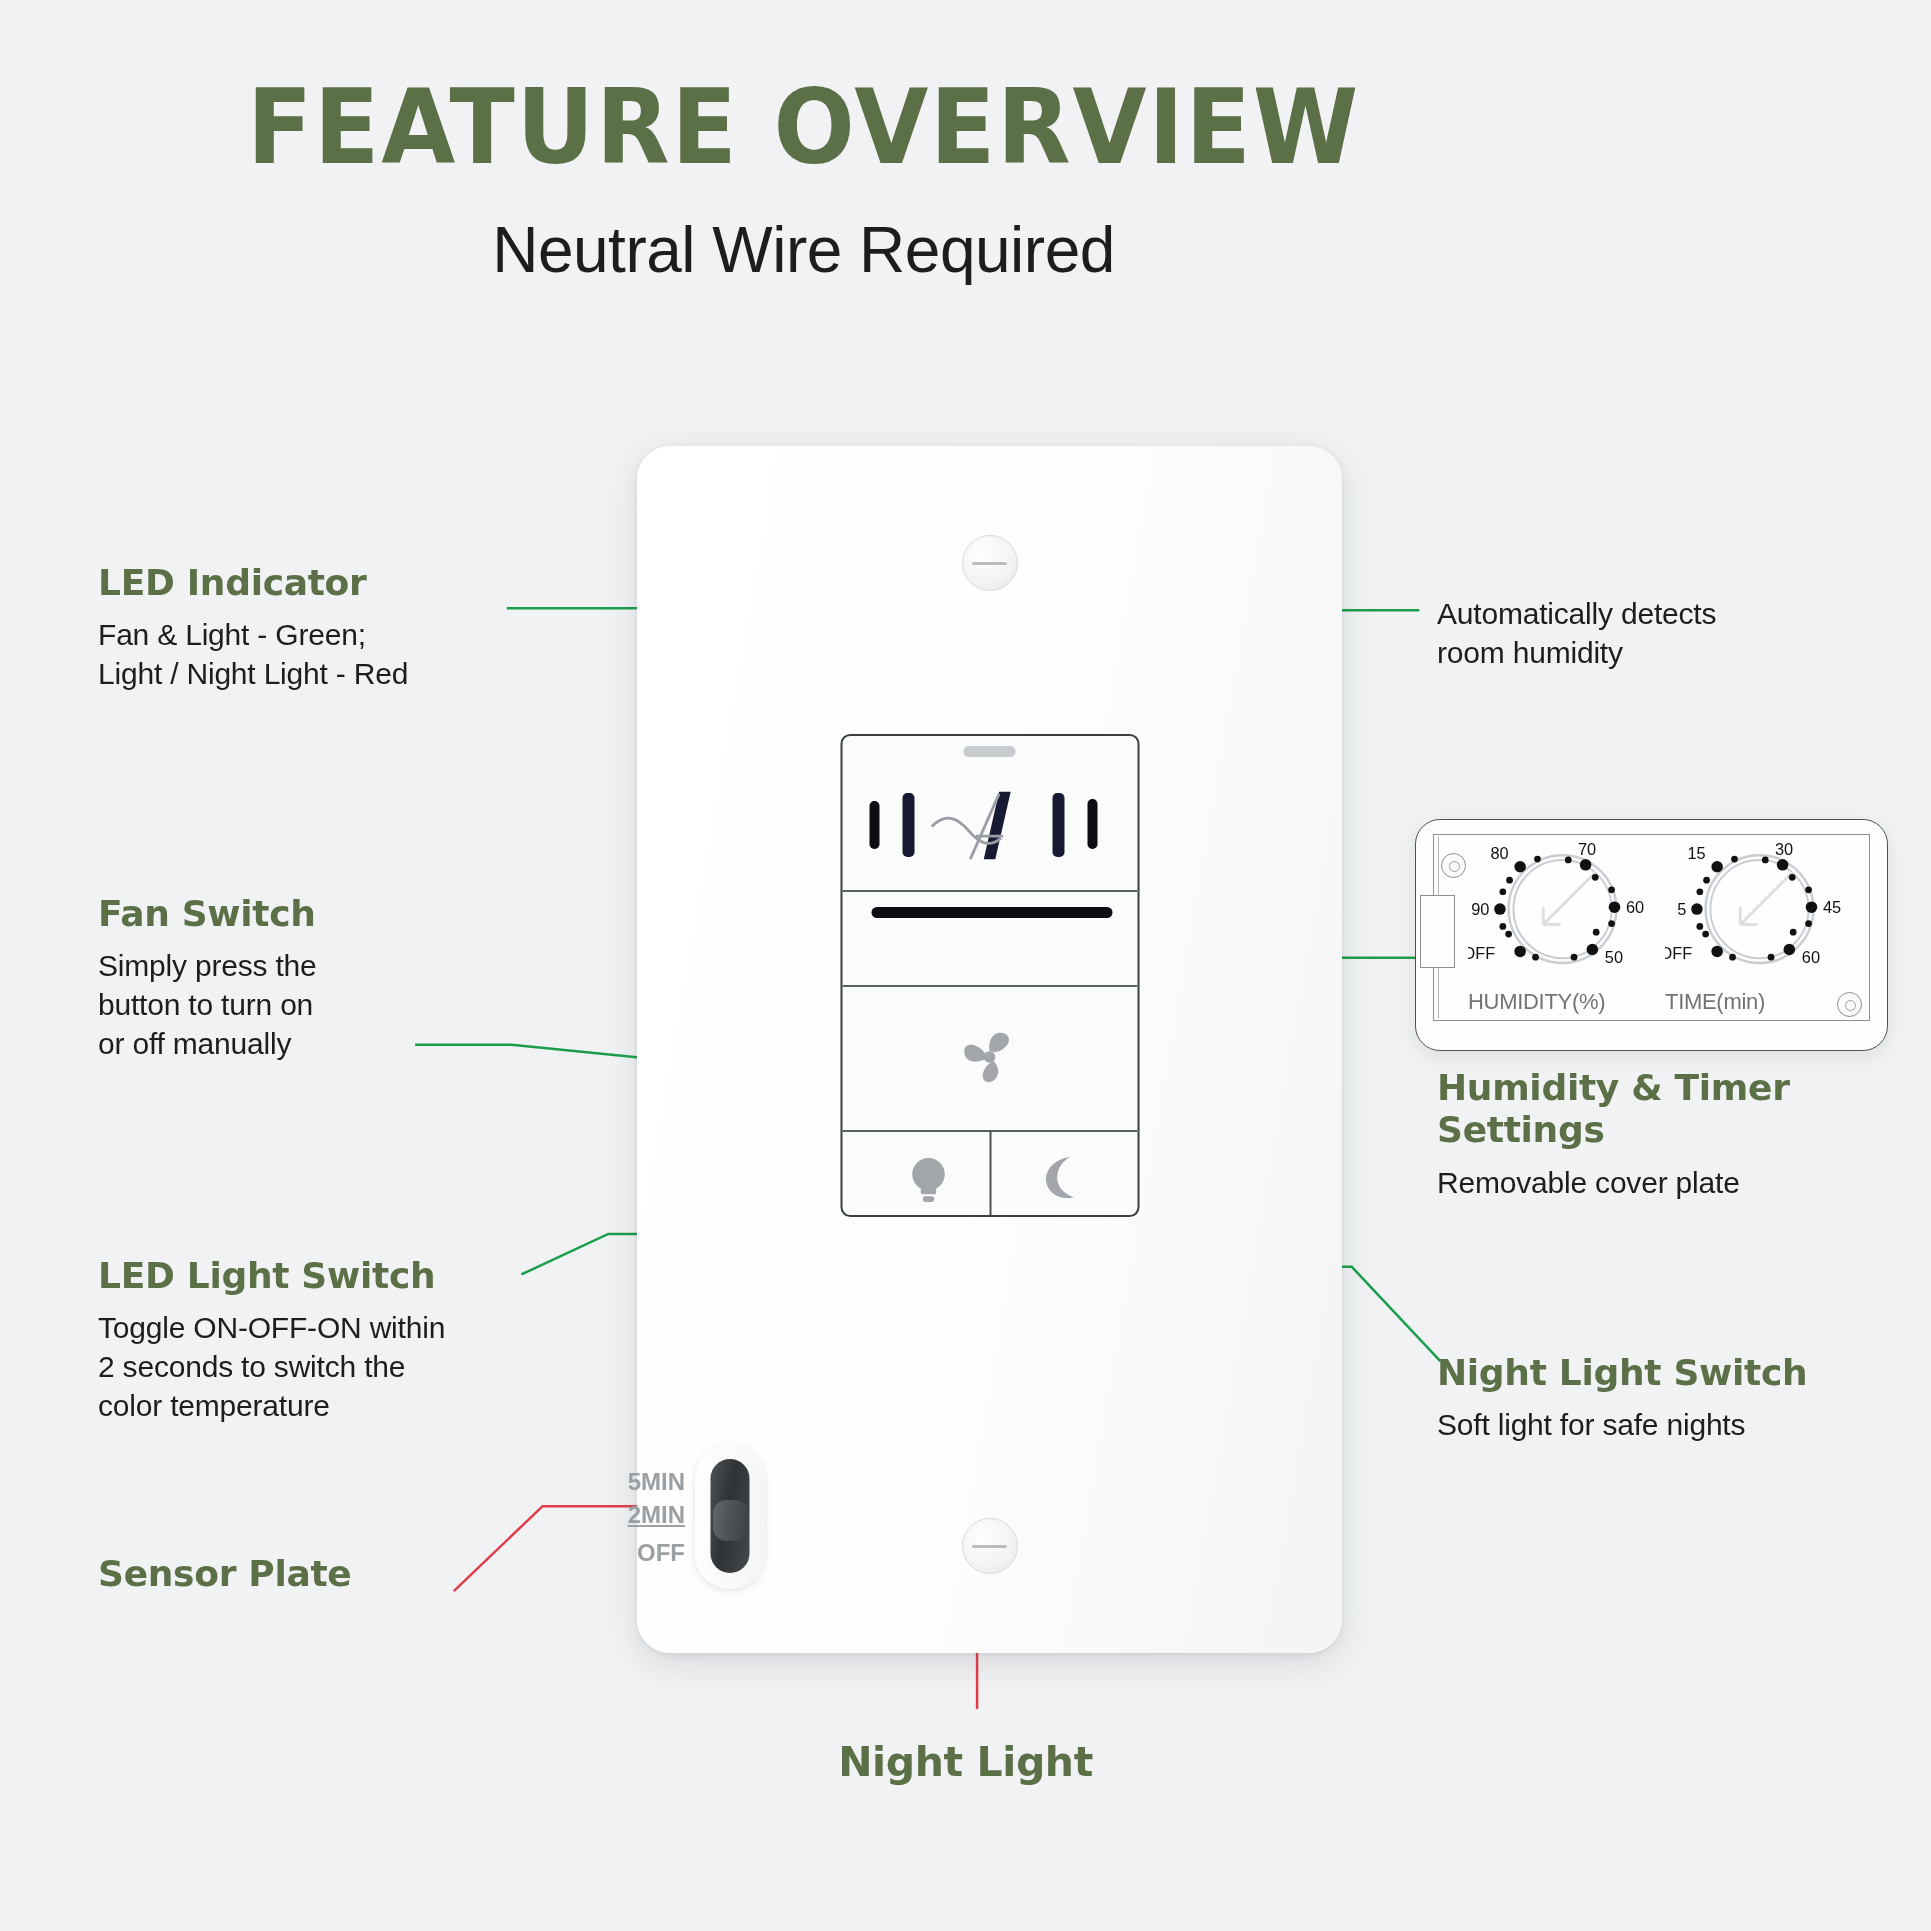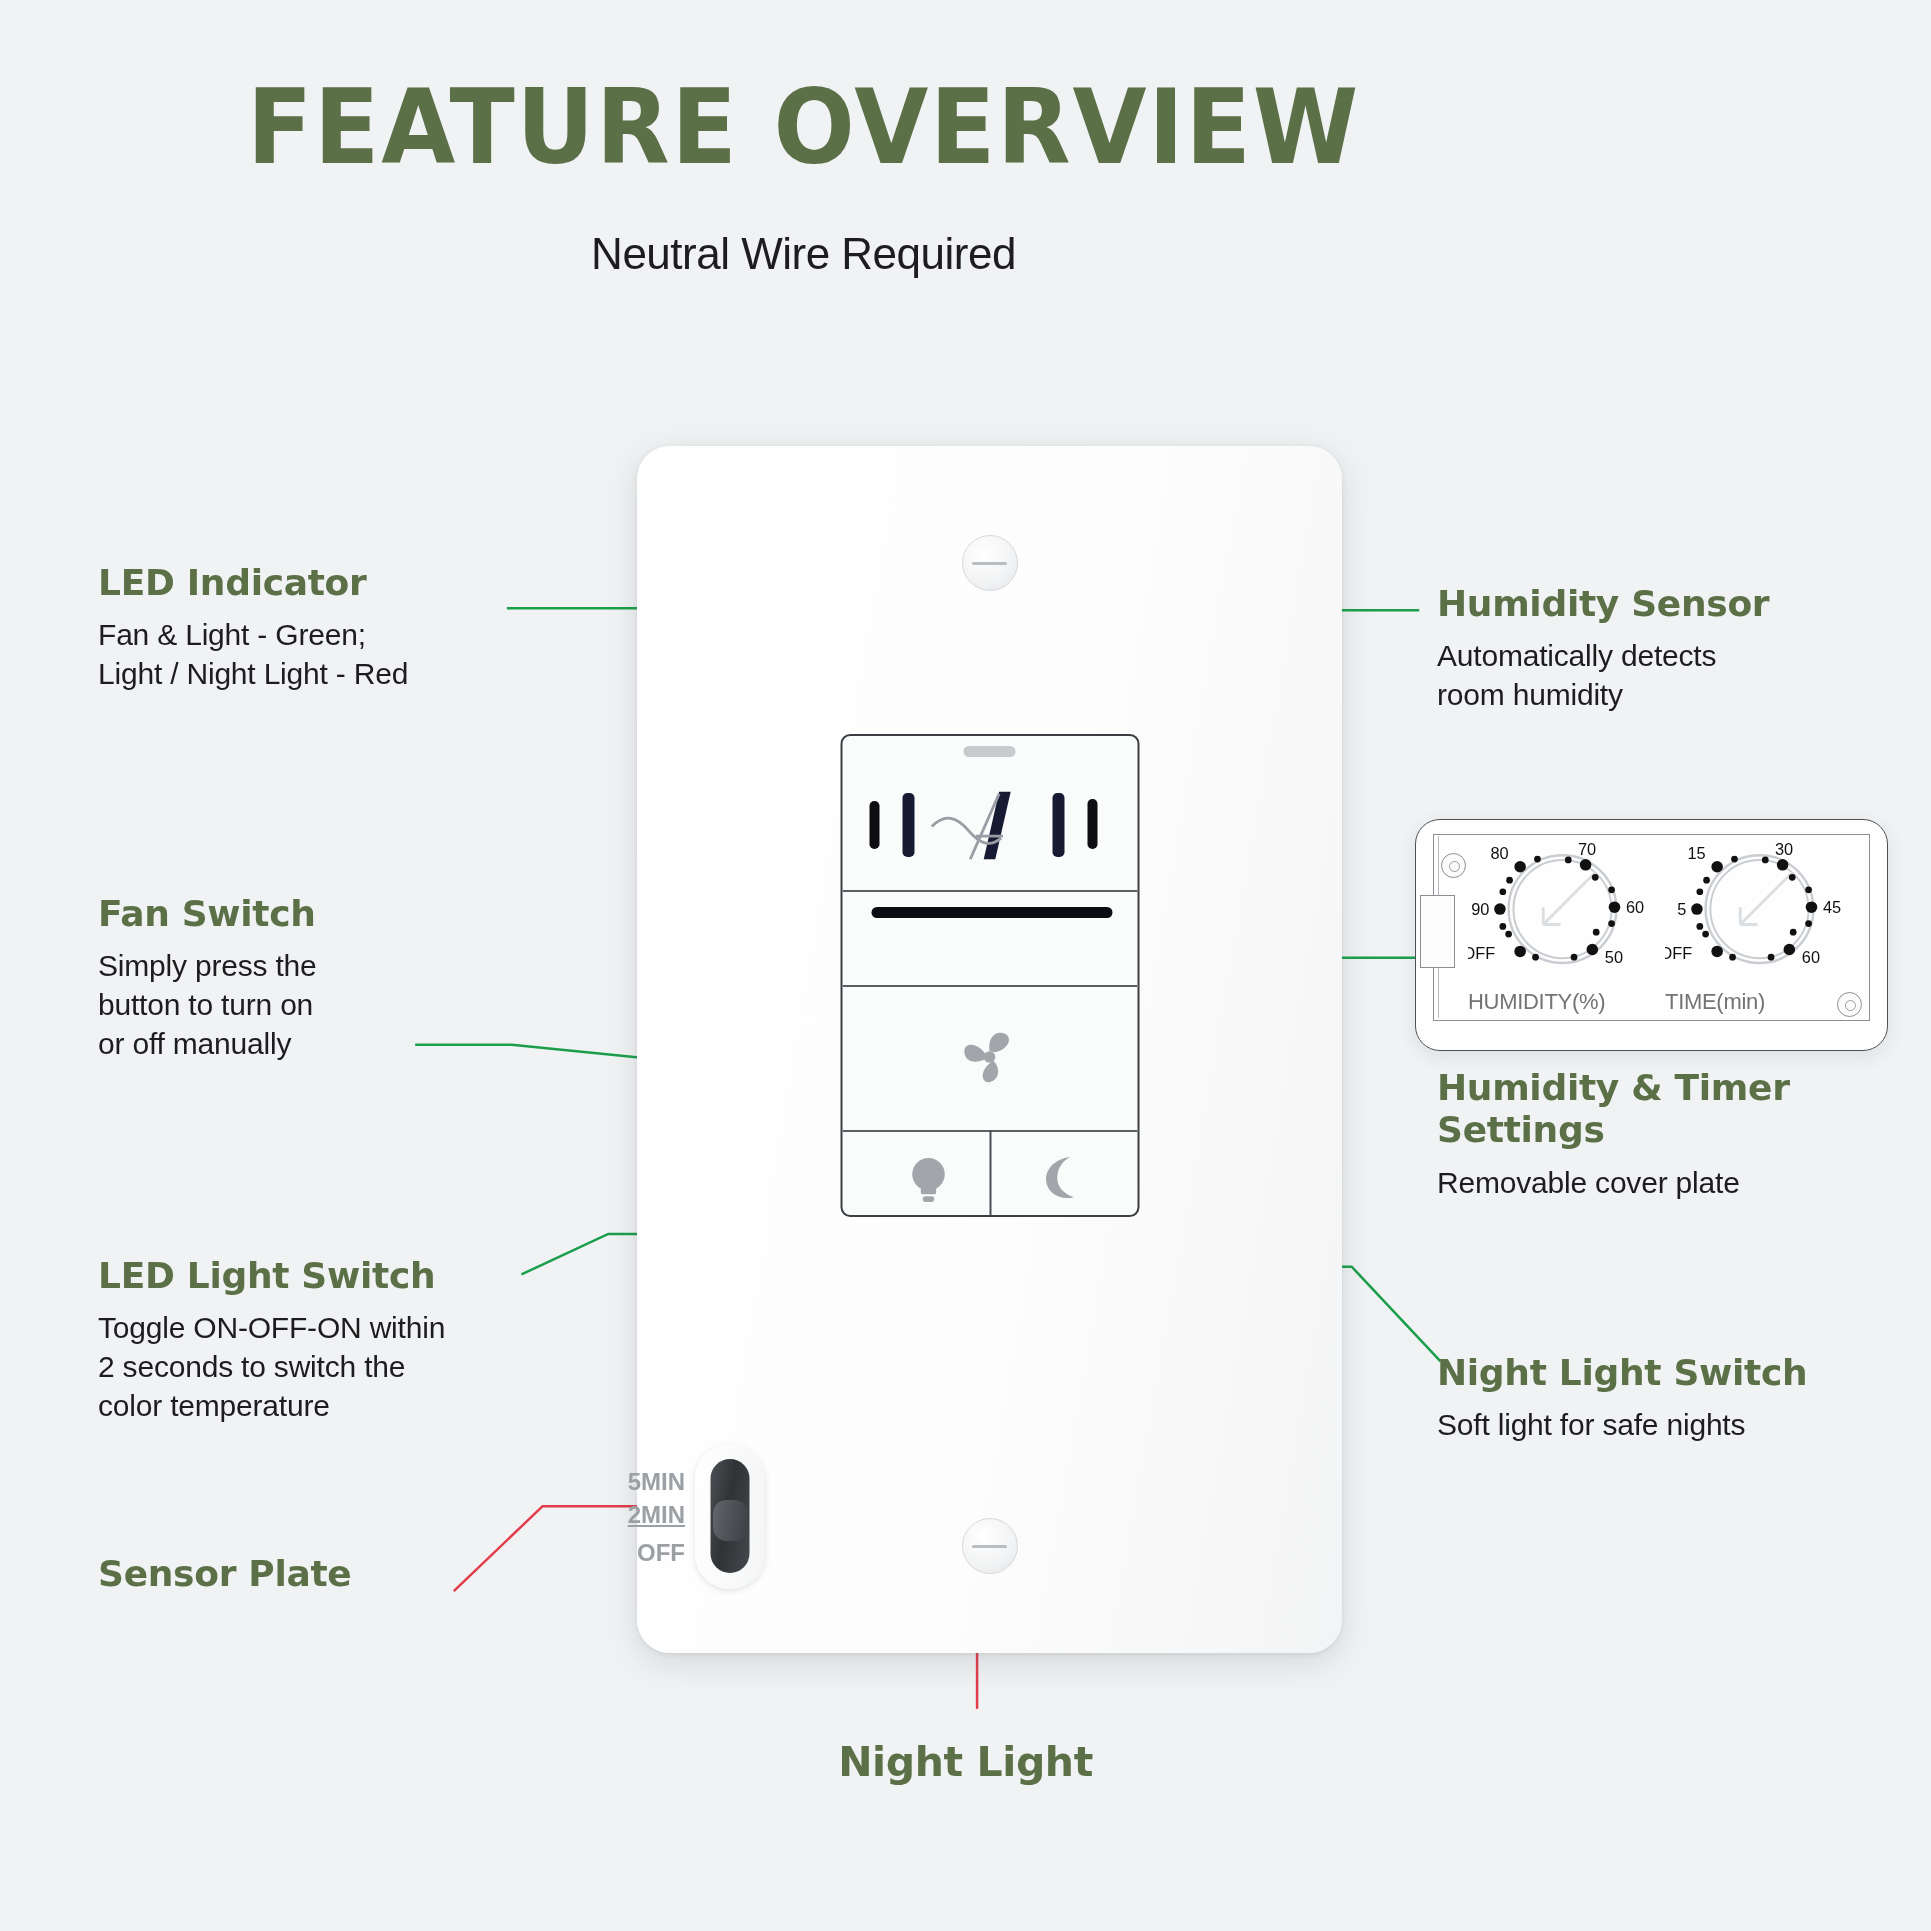--- a/index.html
+++ b/index.html
@@ -17,22 +17,22 @@
     margin-top: 75px;
     font-size: 104px;
     line-height: 1.0;
     font-weight: 700;
     letter-spacing: 1.9px;
     color: #5c7048;
     font-family: "DejaVu Sans", sans-serif;
     transform: scaleX(0.92);
   }
   #subtitle {
-    margin-top: 50px;
-    font-size: 44px;
+    margin-top: 34px;
+    font-size: 64px;
     font-weight: 400;
     color: #1d1d1f;
     letter-spacing: -0.5px;
   }
 
   
   .callout { position: absolute; }
   .callout .c-title {
     color: #5c7048;
     font-weight: 700;
@@ -409,21 +409,20 @@
     <div>2 seconds to switch the</div>
     <div>color temperature</div>
   </div>
 </div>
 
 <div class="callout" style="left:98px;top:1553px;width:463px;">
   <div class="c-title">Sensor Plate</div>
 </div>
 
 <div class="callout" style="left:1437px;top:583px;width:415px;">
-  <div class="c-title">Humidity Sensor</div>
   <div class="c-body">
     <div>Automatically detects</div>
     <div>room humidity</div>
   </div>
 </div>
 
 <div class="callout" style="left:1437px;top:1067px;width:415px;">
   <div class="c-title">
     <div>Humidity &amp; Timer</div>
     <div>Settings</div>

